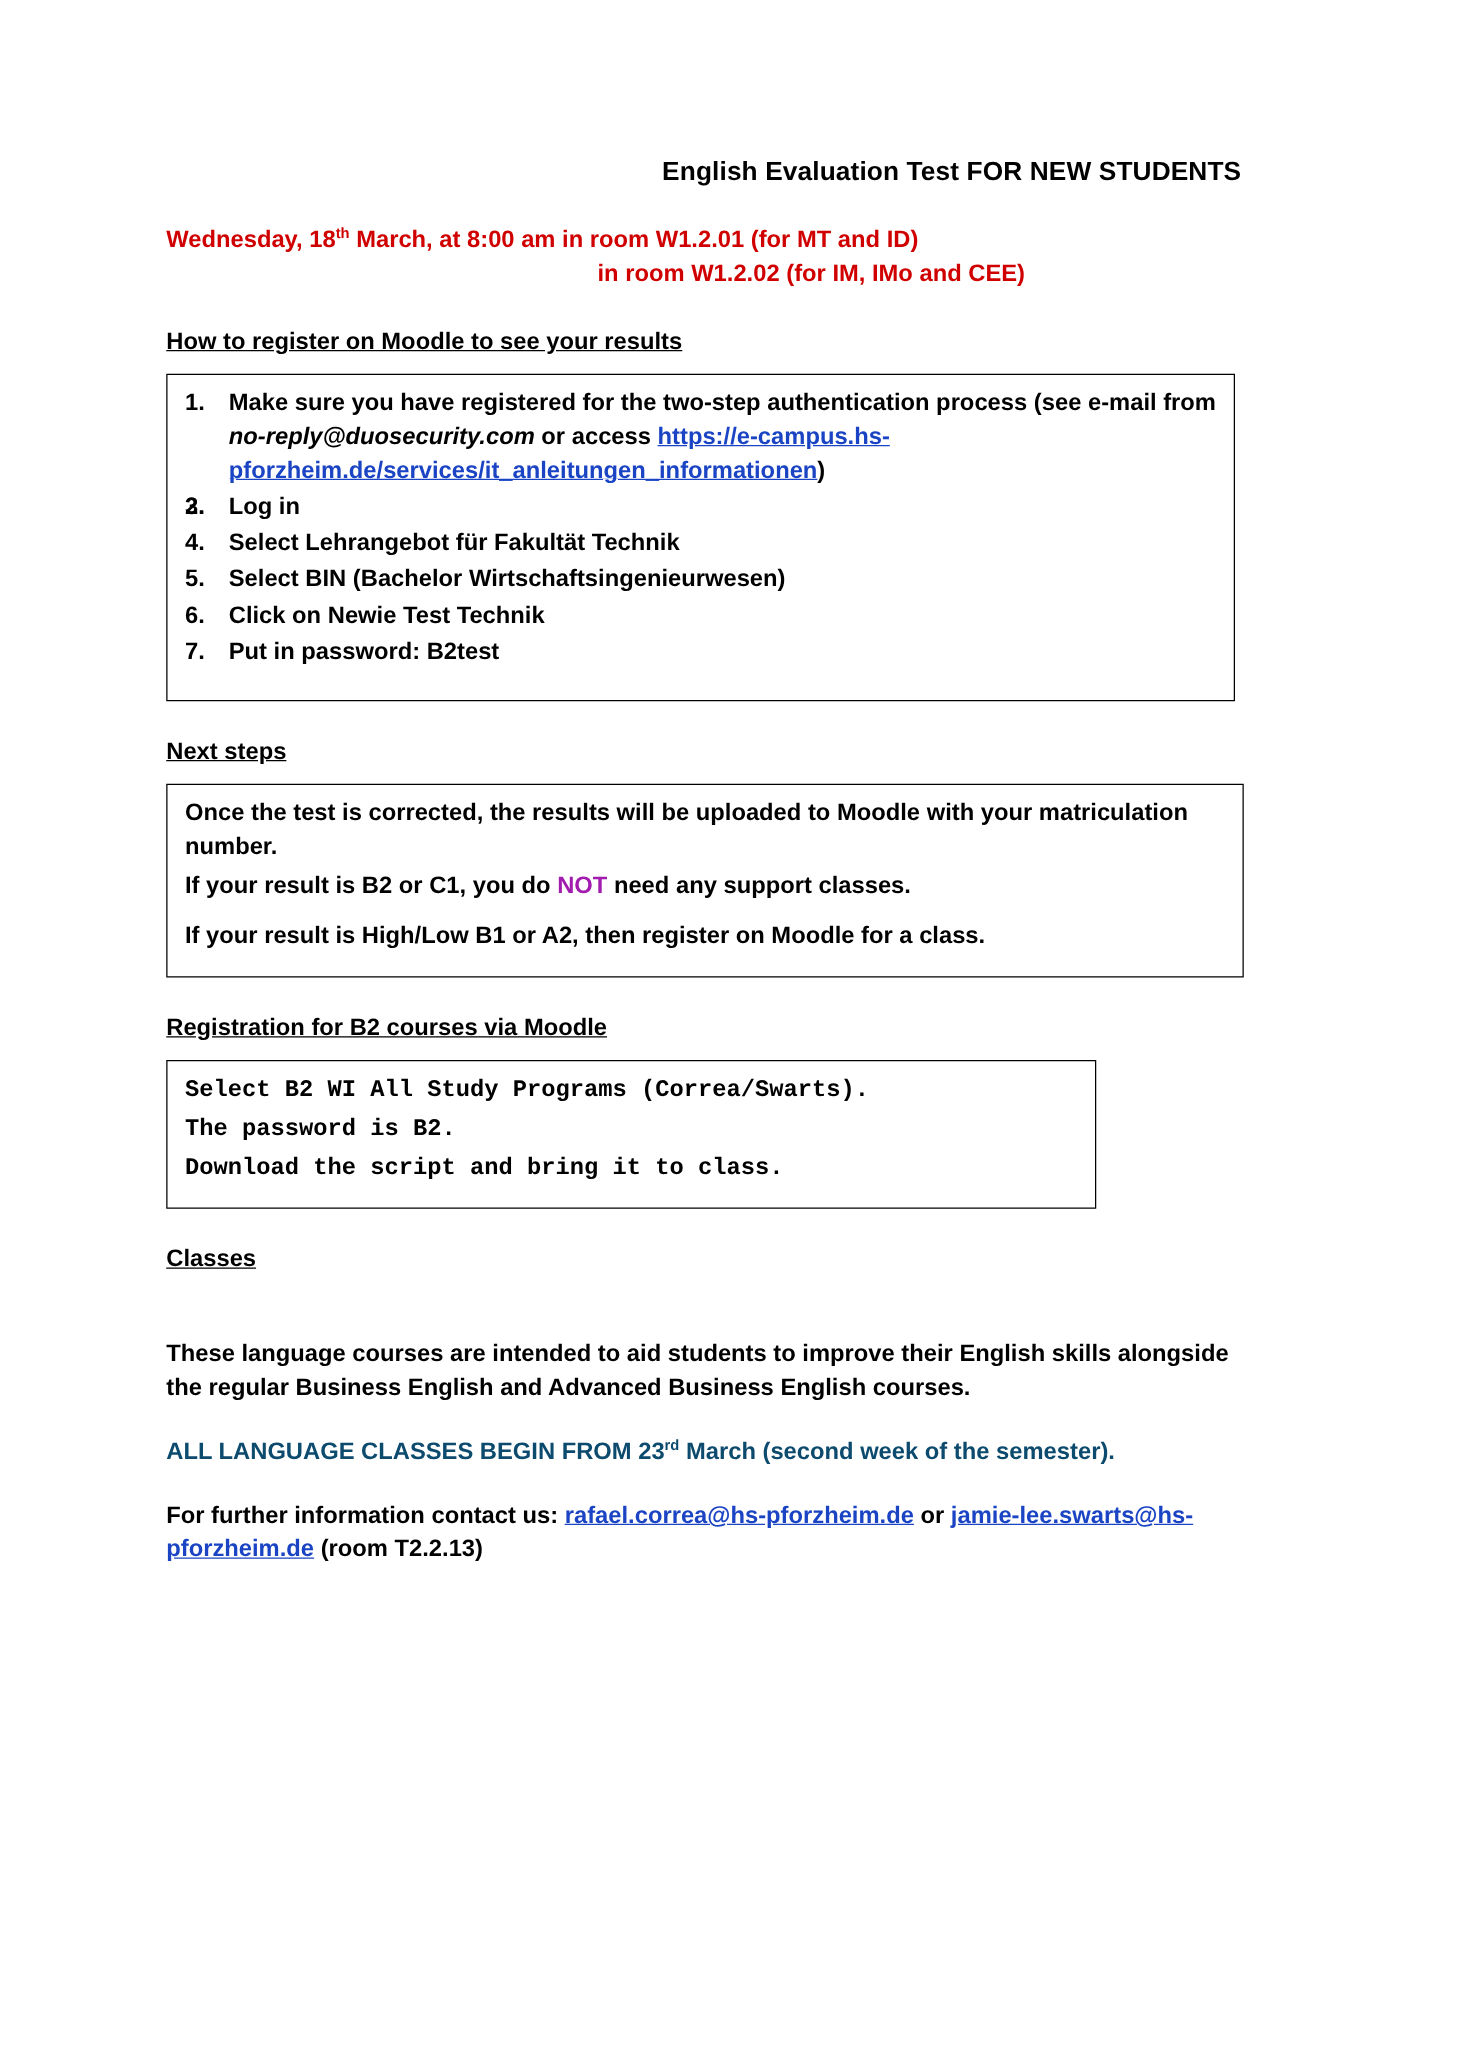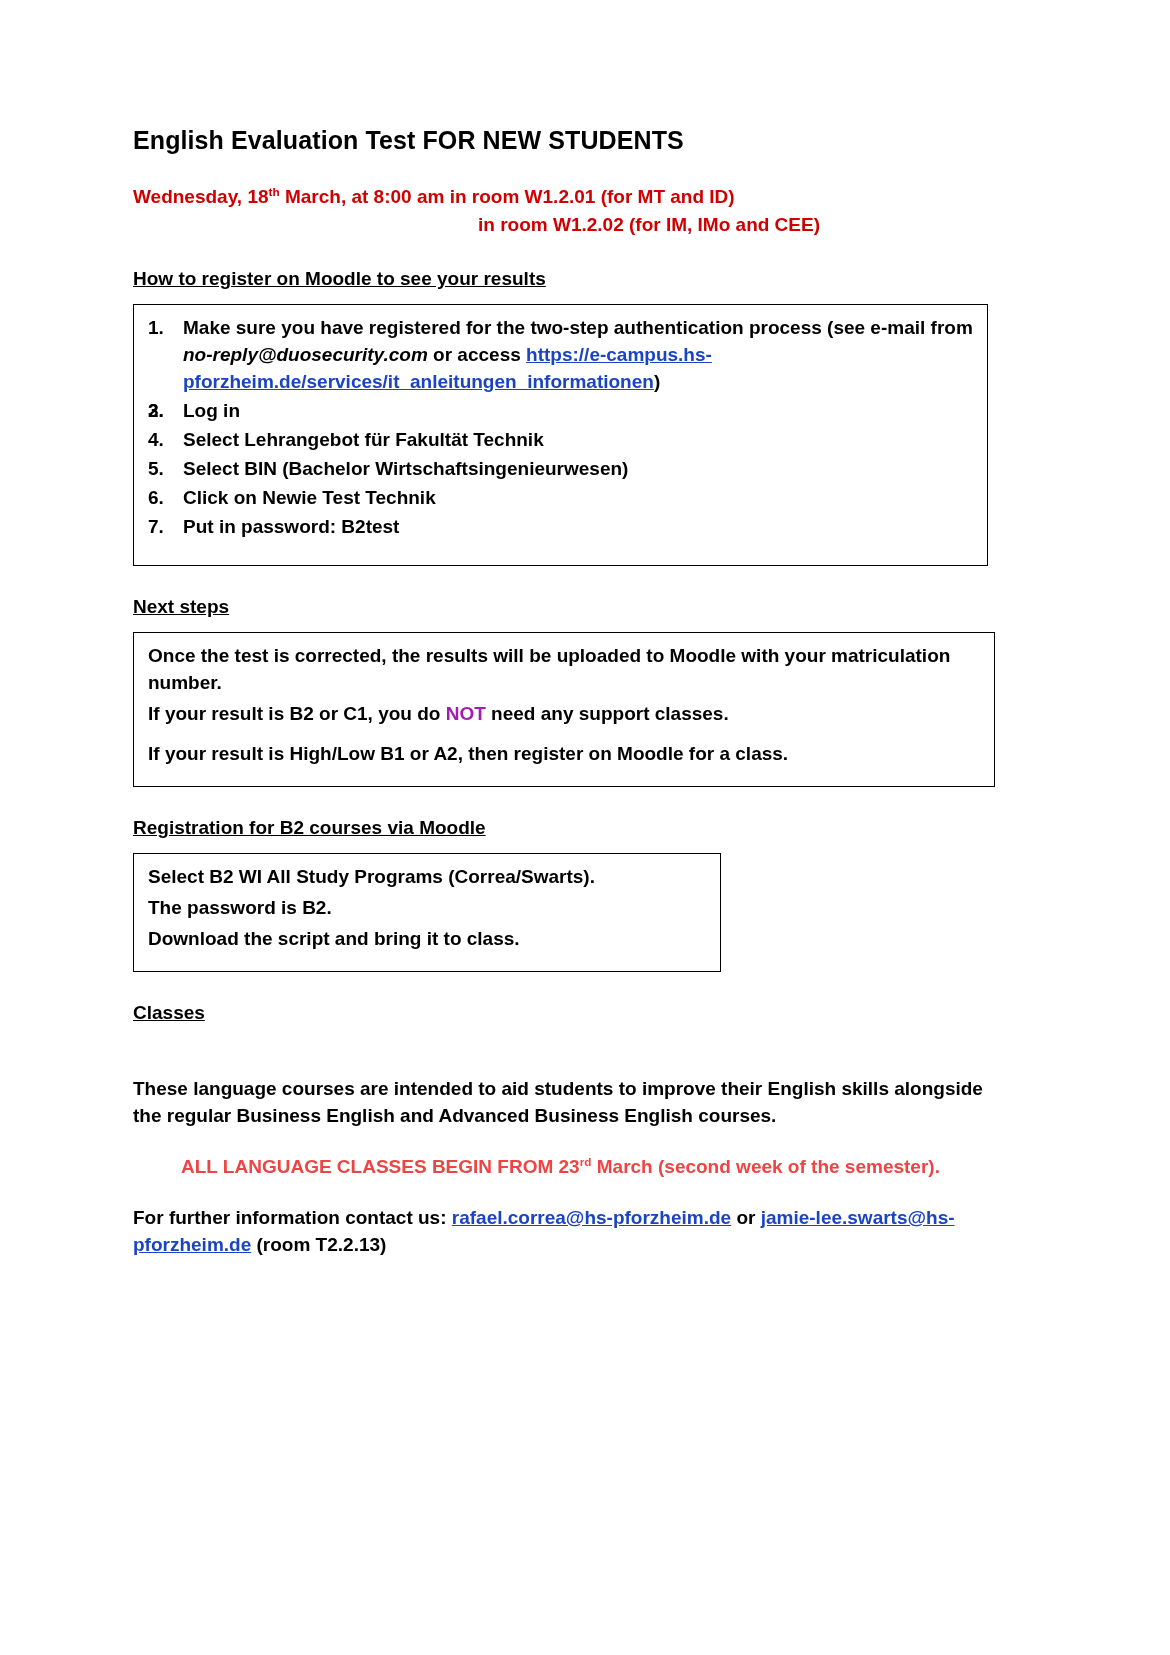--- a/index.html
+++ b/index.html
@@ -21,24 +21,25 @@
     height: 1655px;
     background: #fff;
   }
   .content {
     position: absolute;
     left: 133px;
     top: 126px;
     width: 860px;
   }
   .title {
-    font-size: 25px;
+    font-size: 21px;
     font-weight: bold;
     letter-spacing: 0.1px;
     margin: 0 0 0 0;
+    text-align: right;
   }
   .red {
     color: #a21caf;
   }
   .dateline {
     margin-top: 28px;
     font-size: 19px;
     font-weight: bold;
     color: #d00000;
     line-height: 1.45;
@@ -62,21 +63,21 @@
     border: 1px solid #000;
     box-sizing: border-box;
     margin-top: 14px;
     padding: 10px 14px 14px 14px;
     font-size: 19px;
     font-weight: bold;
     line-height: 1.42;
   }
   .box1 { width: 855px; padding-bottom: 22px; }
   .box2 { width: 862px; }
-  .box3 { width: 588px; }
+  .box3 { width: 744px; font-family: Liberation Mono, monospace; }
   .box4 { width: 855px; }
 
   ol.steps {
     margin: 0;
     padding: 0 0 0 0;
     list-style: none;
     counter-reset: step;
   }
   ol.steps li {
     position: relative;
@@ -113,24 +114,23 @@
   .class-row:last-child { margin-bottom: 2px; }
   .footer-para {
     font-size: 19px;
     font-weight: bold;
     line-height: 1.42;
     margin-top: 52px;
   }
   .footer-red {
     font-size: 19px;
     font-weight: bold;
-    color: #ef4444;
+    color: #0c4a6e;
     margin-top: 24px;
     line-height: 1.42;
-    margin-left: 48px;
   }
   .footer-contact {
     font-size: 19px;
     font-weight: bold;
     margin-top: 24px;
     line-height: 1.42;
   }
 </style>
 </head>
 <body>

